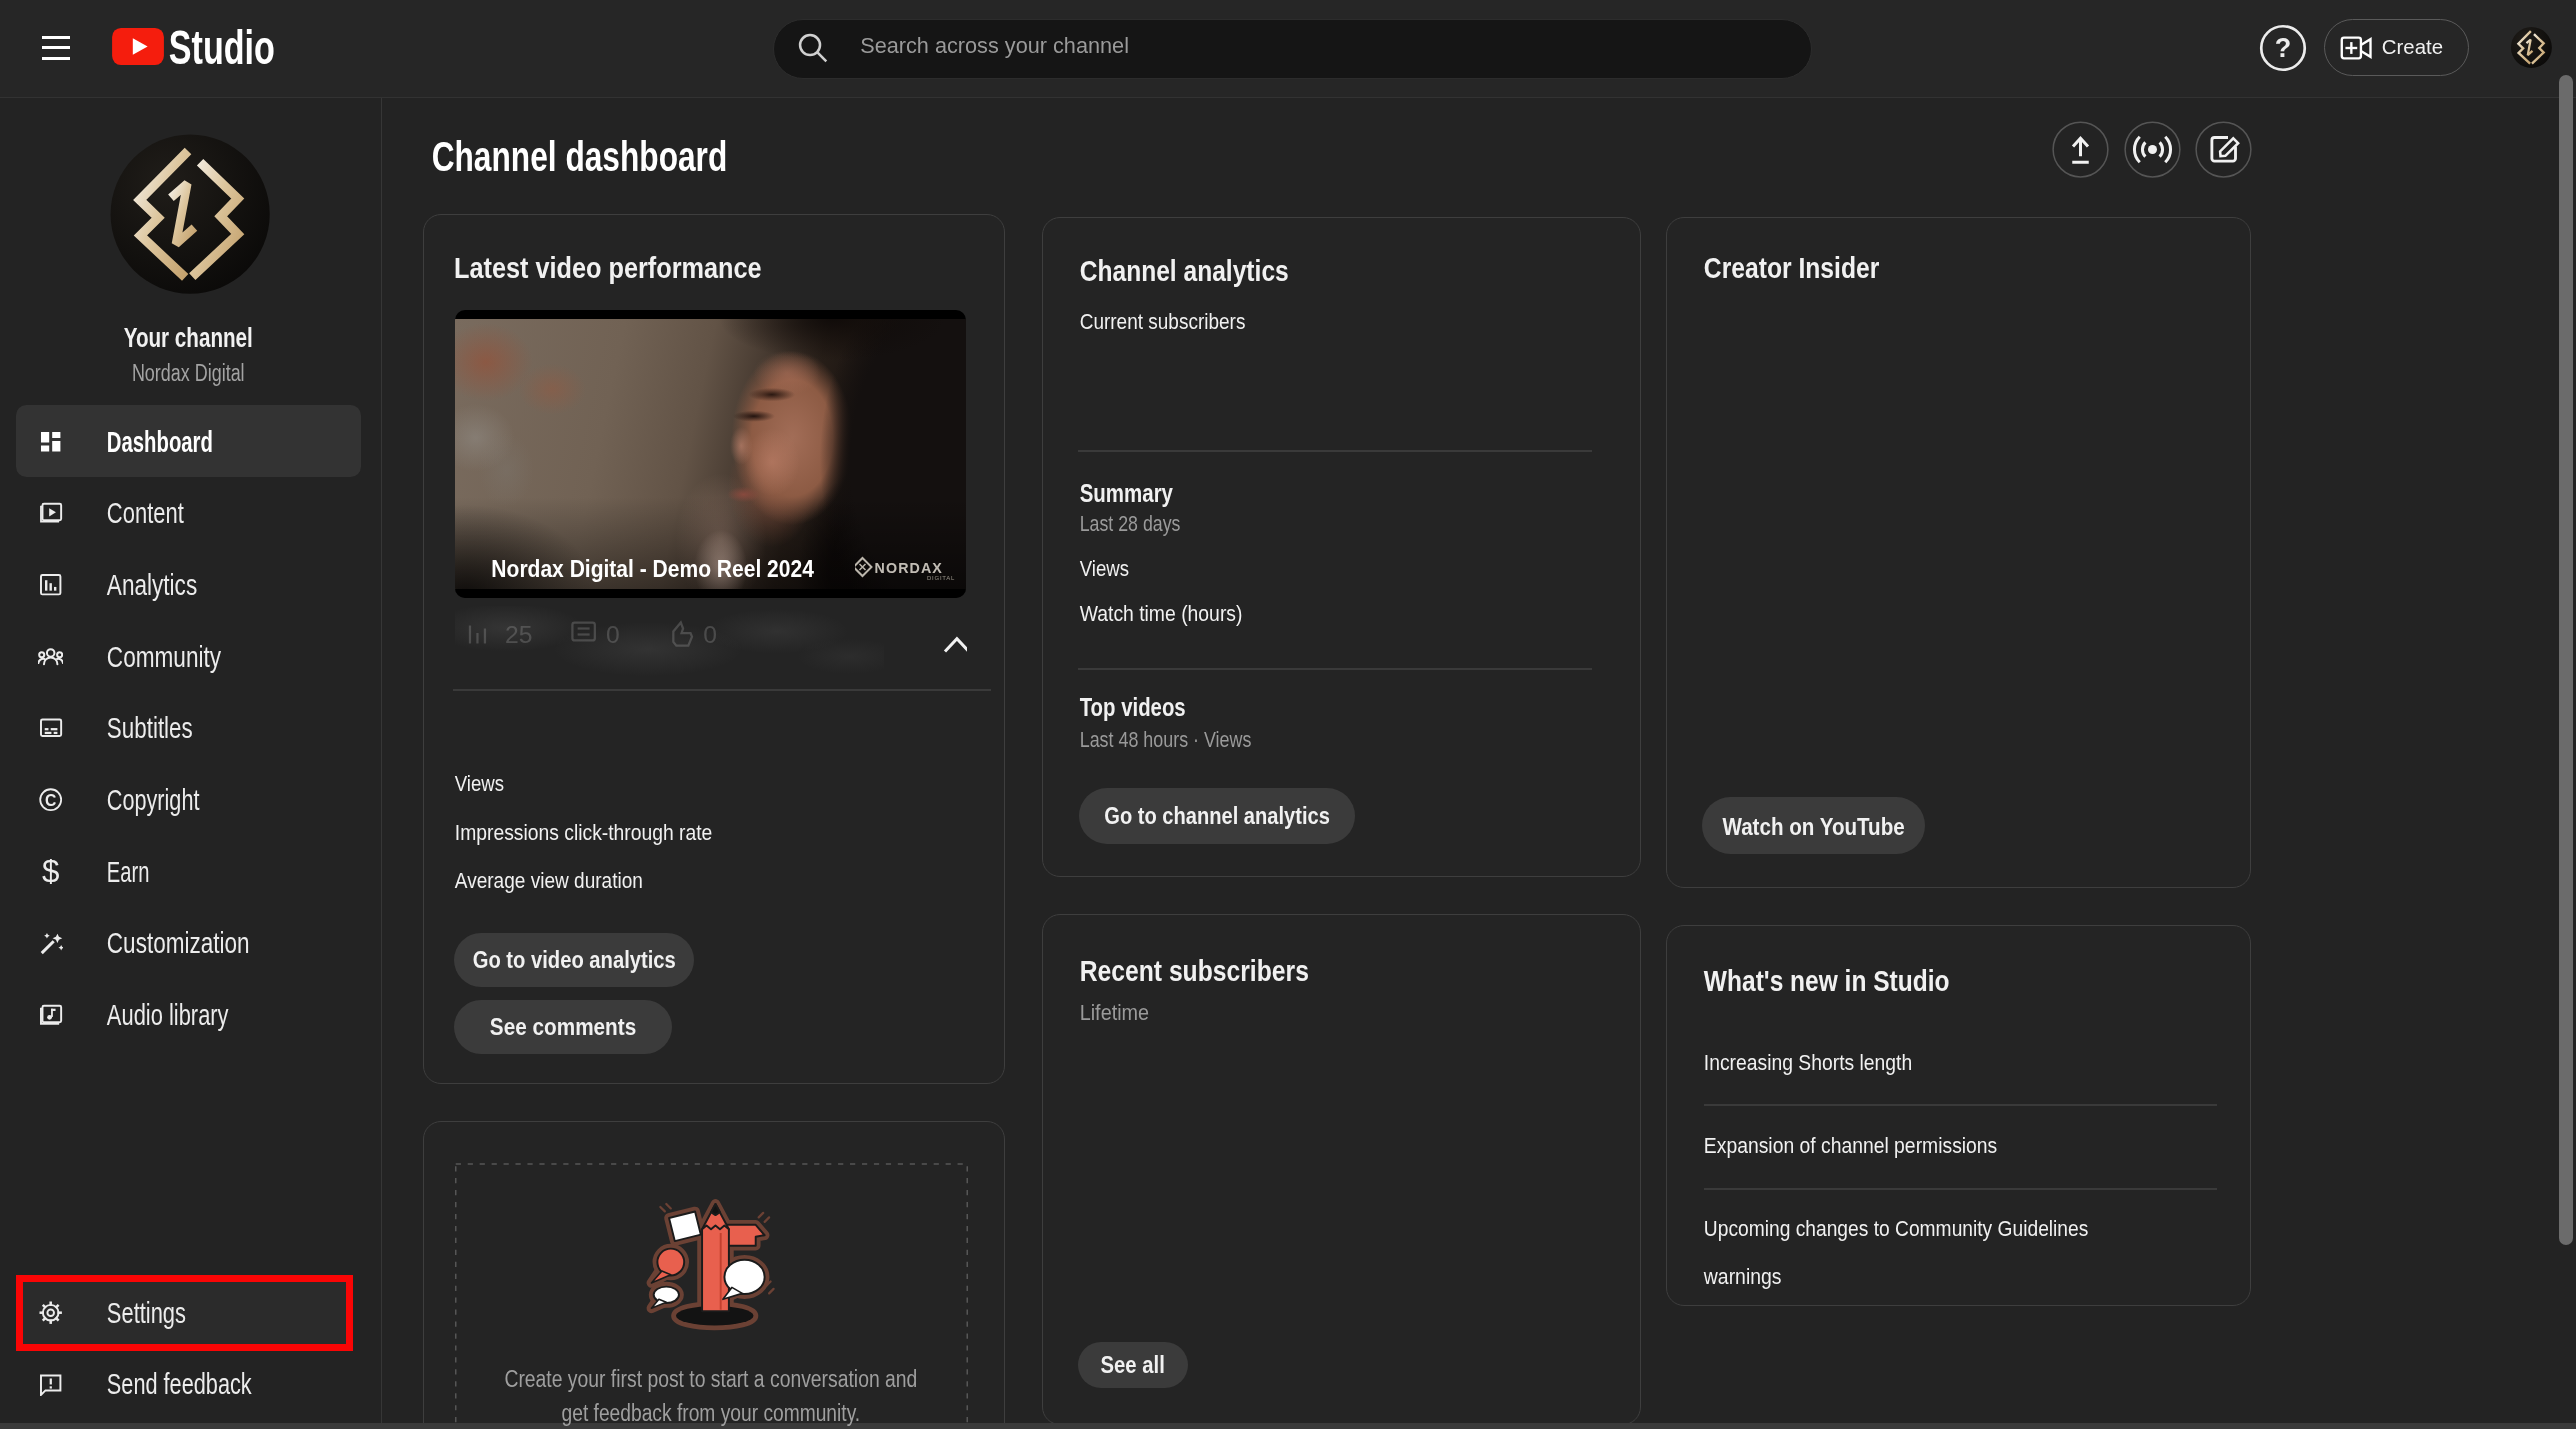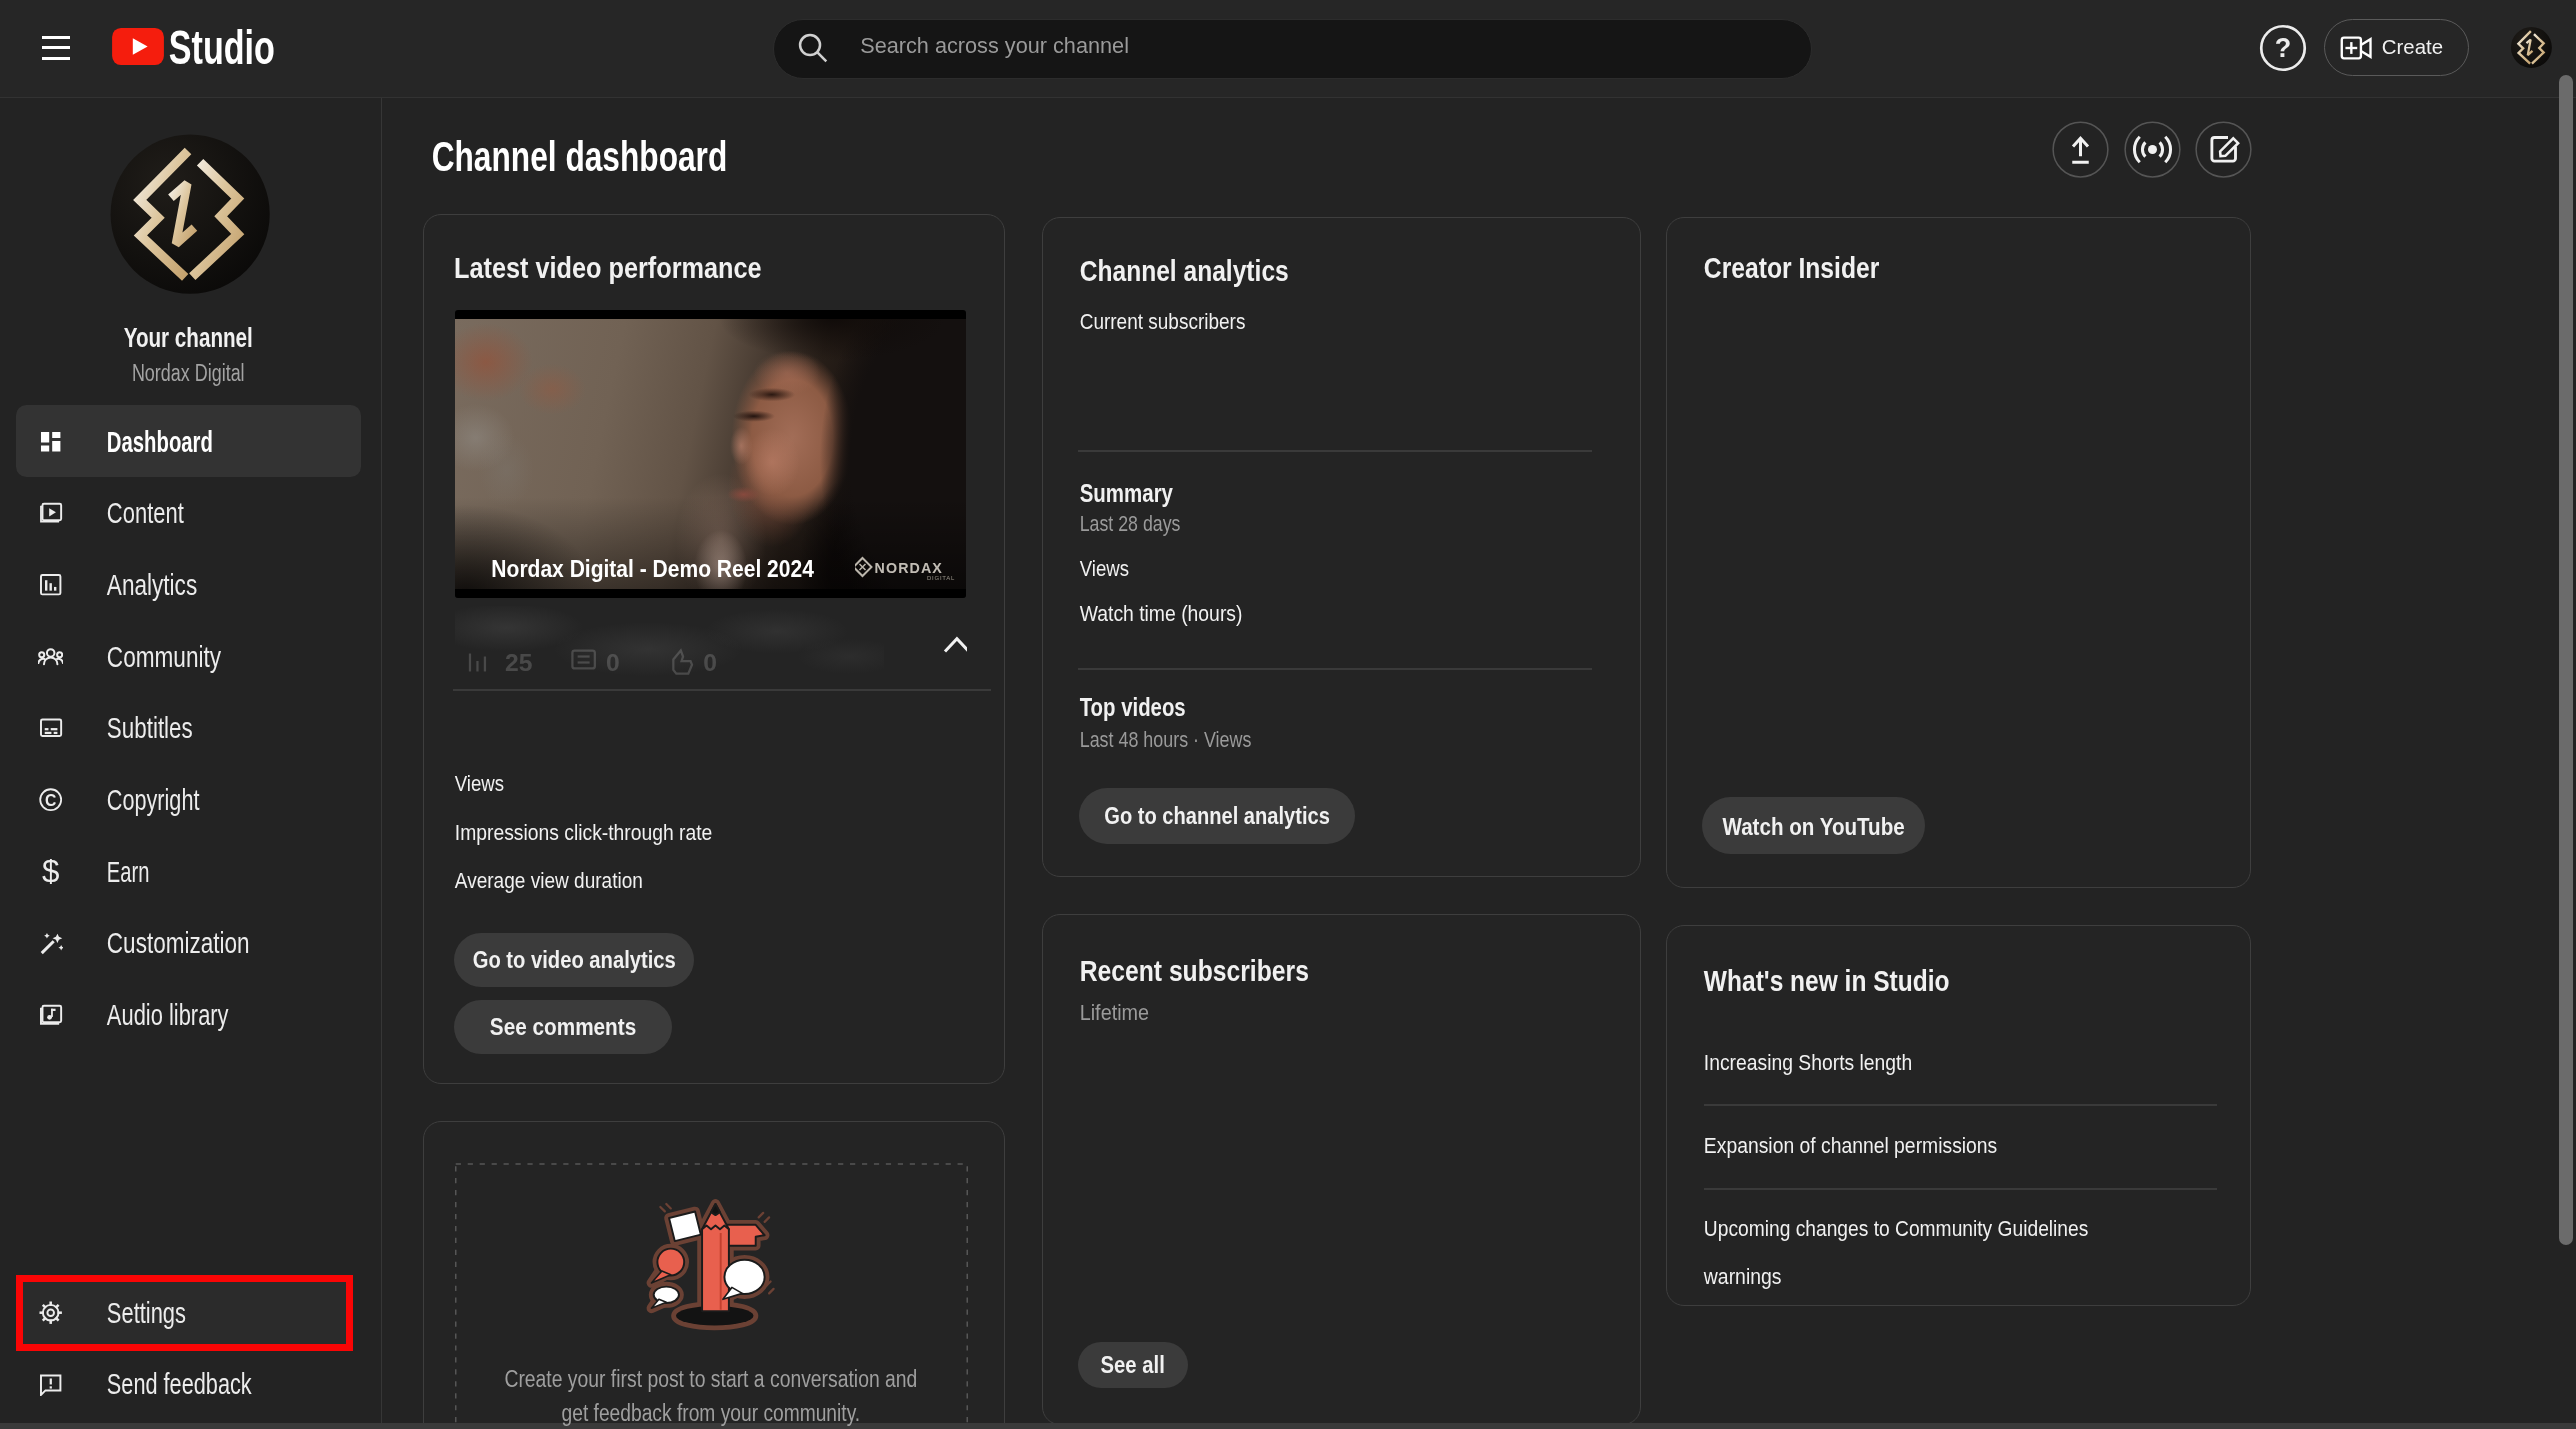--- a/index.html
+++ b/index.html
@@ -180,21 +180,21 @@
   </svg>
   <svg class="abs" style="left:2195px;top:121px" width="57" height="57" viewBox="0 0 76 76" fill="none">
     <circle cx="38" cy="38" r="36.5" stroke="#555555" stroke-width="2"></circle>
     <g stroke="#f1f1f1" stroke-width="3.8" fill="none">
       <path d="M44 22 H26 a3.5 3.5 0 0 0 -3.5 3.5 V50 a3.5 3.5 0 0 0 3.5 3.5 H50.5 a3.5 3.5 0 0 0 3.5 -3.5 V34"></path>
       <path d="M34 47 l-0.5 -6.5 L51 23 l6.5 6.5 L40.5 46.5 z" stroke-width="3.4"></path>
     </g>
   </svg>
 
   <div class="card" style="left:423px;top:214px;width:582px;height:870px;"></div>
-  <div id="thumb" class="abs" style="left:455px;top:310px;width:511px;height:288px;border-radius:3px;overflow:hidden;background:#000;">
+  <div id="thumb" class="abs" style="left:455px;top:310px;width:511px;height:288px;border-radius:10px;overflow:hidden;background:#000;">
     <div class="abs" style="left:0;top:9px;width:511px;height:270px;background:
       radial-gradient(31px 9px at 62% 28%, rgba(25,12,8,0.85), rgba(25,12,8,0) 75%),
       radial-gradient(28px 7.5px at 58.5% 36%, rgba(20,10,8,0.88), rgba(20,10,8,0) 75%),
       radial-gradient(22.4px 10.5px at 56.5% 65%, rgba(140,74,62,0.9), rgba(140,74,62,0) 75%),
       radial-gradient(15px 25.4px at 56% 47%, rgba(210,145,122,0.55), rgba(210,145,122,0) 75%),
       radial-gradient(37px 45px at 62% 53%, rgba(200,135,112,0.5), rgba(200,135,112,0) 75%),
       radial-gradient(45px 30px at 65% 20%, rgba(180,118,96,0.45), rgba(180,118,96,0) 75%),
       radial-gradient(142px 52px at 74% 0%, rgba(16,11,9,0.97), rgba(16,11,9,0) 80%),
       radial-gradient(172px 246px at 99% 52%, #14100f 64%, rgba(20,16,15,0) 82%),
       radial-gradient(134px 149px at 88% 94%, rgba(13,9,8,0.96) 55%, rgba(13,9,8,0) 80%),
@@ -219,21 +219,21 @@
         <text x="96" y="33" font-size="8" fill="#b9b2a6" font-family="Liberation Sans" letter-spacing="1">DIGITAL</text>
       </svg>
     </div>
   </div>
 
   <div class="abs" style="left:455px;top:606px;width:429px;height:72px;background:
       radial-gradient(97px 30px at 12% 30%, rgba(200,200,200,0.10), rgba(200,200,200,0) 80%),
       radial-gradient(119px 34px at 45% 60%, rgba(200,200,200,0.09), rgba(200,200,200,0) 80%),
       radial-gradient(90px 28px at 75% 35%, rgba(200,200,200,0.08), rgba(200,200,200,0) 80%),
       radial-gradient(67px 22.4px at 92% 70%, rgba(200,200,200,0.05), rgba(200,200,200,0) 80%);"></div>
-  <div class="abs" style="left:464px;top:640px;opacity:0.22;font-weight:bold;">
+  <div class="abs" style="left:464px;top:612px;opacity:0.22;">
     <svg width="314" height="45" viewBox="0 0 420 60" fill="none" stroke="#cccccc" stroke-width="3">
       <line x1="8" y1="18" x2="8" y2="42"></line>
         <line x1="18" y1="28" x2="18" y2="42"></line>
         <line x1="28" y1="22" x2="28" y2="42"></line>
       <text x="55" y="42" font-size="33" fill="#cccccc" stroke="none" font-family="Liberation Sans">25</text>
       <rect x="145" y="14" width="30" height="24" rx="3"></rect>
       <line x1="152" y1="22" x2="168" y2="22"></line>
         <line x1="152" y1="30" x2="168" y2="30"></line>
       <text x="190" y="42" font-size="33" fill="#cccccc" stroke="none" font-family="Liberation Sans">0</text>
       <path d="M280 40 v-14 l10 -12 l3 8 l-2 6 h12 l2 5 -5 12 h-16 z"></path>

